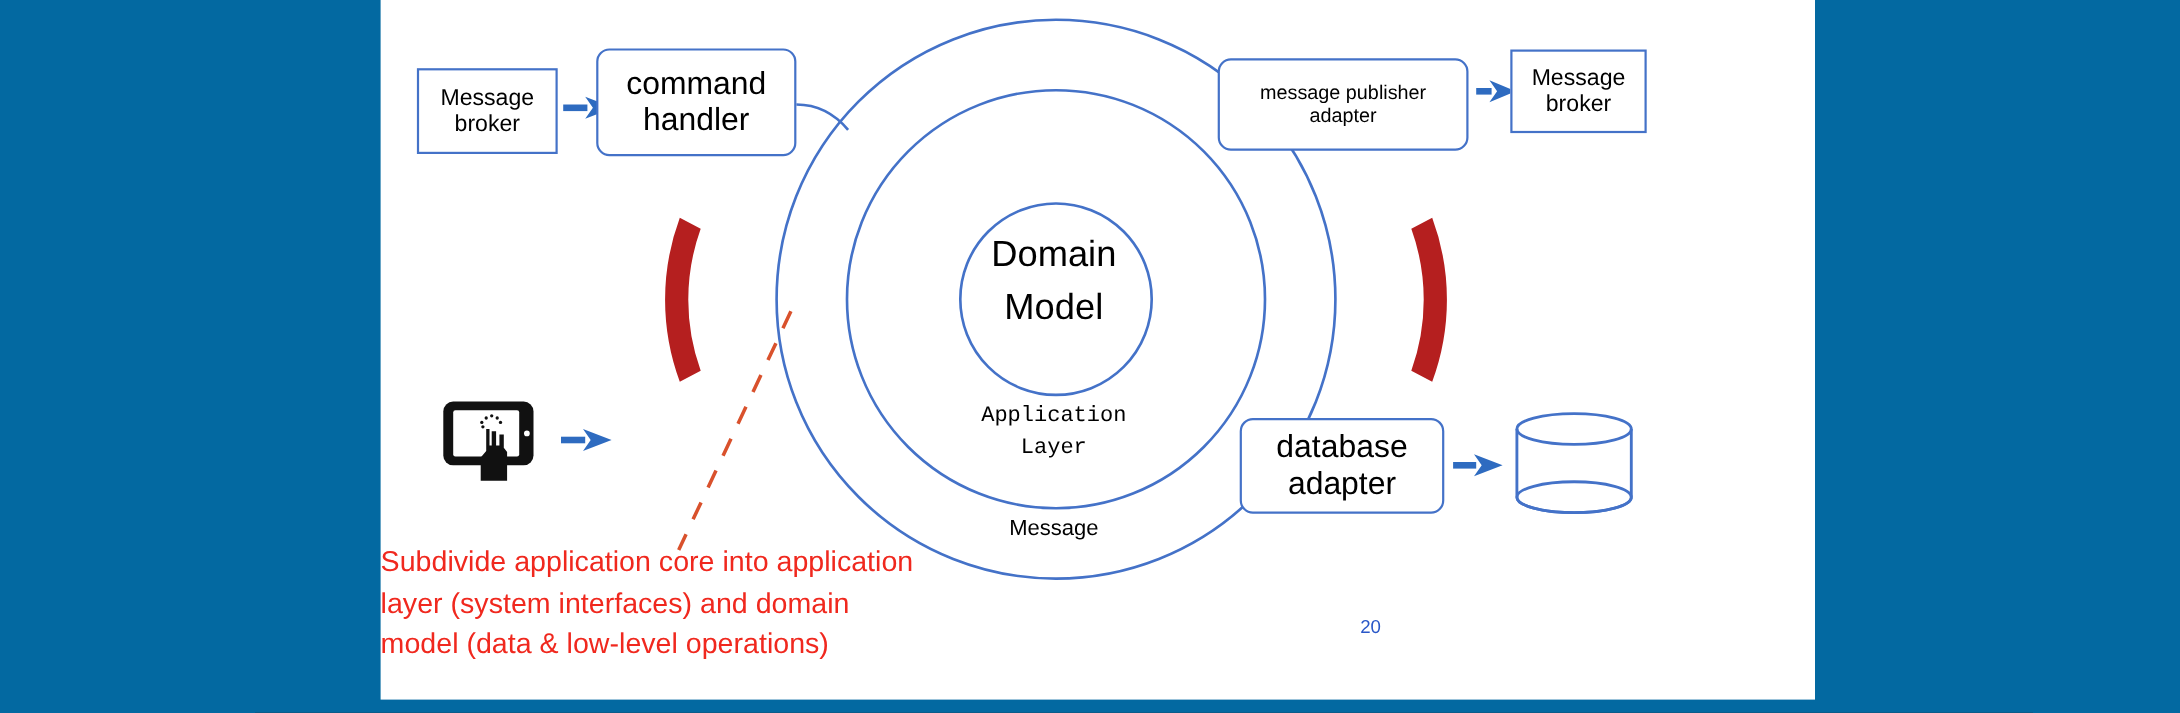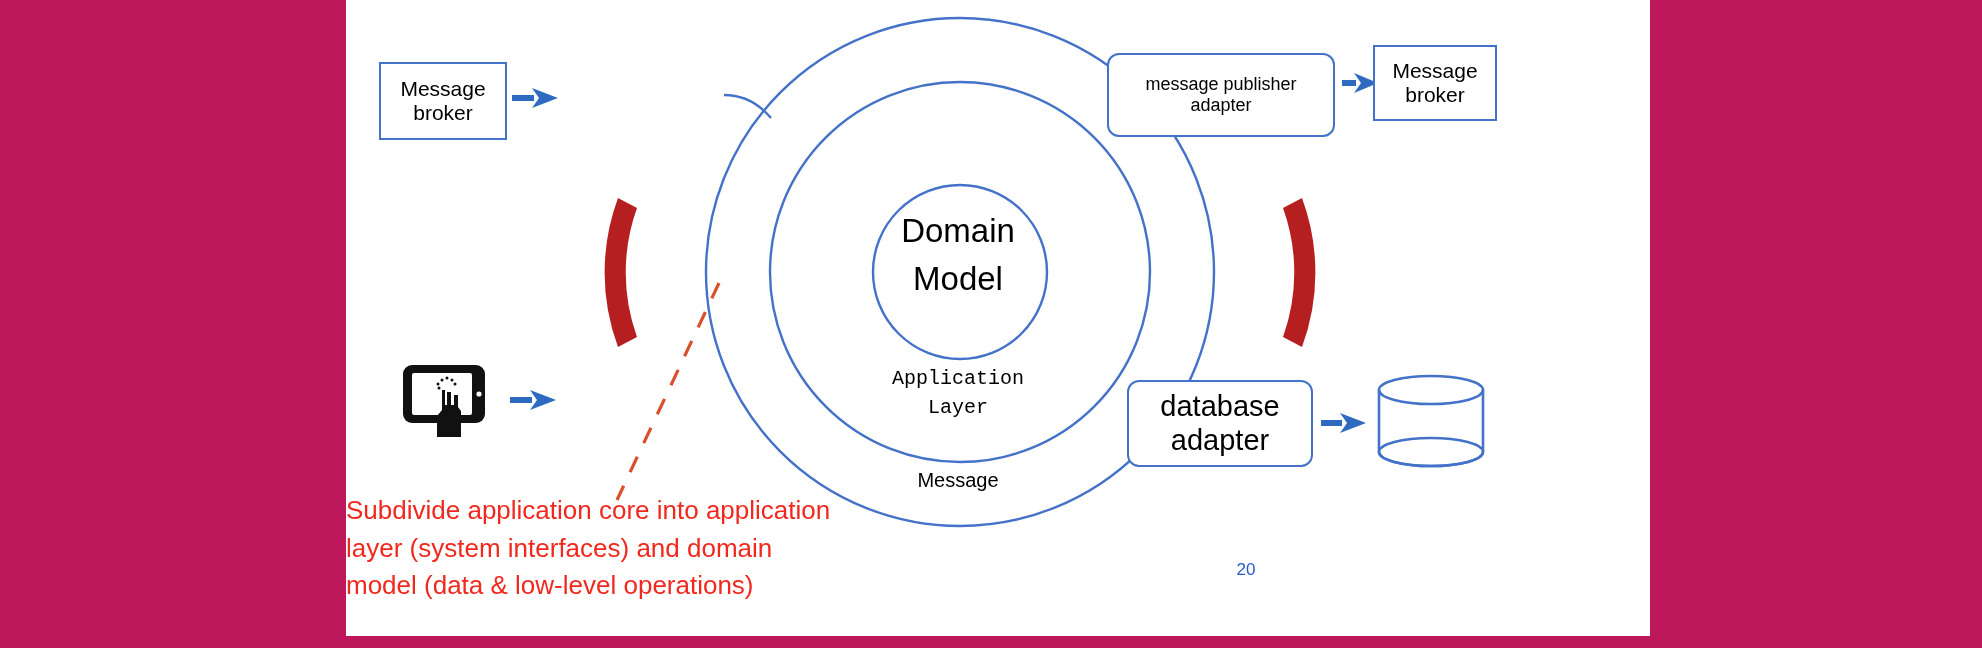--- a/index.html
+++ b/index.html
@@ -10,21 +10,21 @@
   body {
     width: 1982px;
     height: 648px;
     overflow: hidden;
     font-family: "Liberation Sans", sans-serif;
   }
   #screen {
     position: relative;
     width: 1982px;
     height: 648px;
-    background: #be185d;
+    background: #0369a1;
   }
   #slide {
     position: absolute;
     left: 346px;
     top: 0px;
     width: 1304px;
     height: 636px;
     background: #ffffff;
     overflow: hidden;
   }
@@ -222,20 +222,24 @@
         <circle cx="54" cy="21" r="1.5"></circle>
         <circle cx="38" cy="25" r="1.5"></circle>
       </g>
     </svg>
 
     <div class="node-box" id="box-message-broker-left">
       <span style="white-space:pre-line">Message
 broker</span>
     </div>
 
+    <div class="node-box rounded" id="box-command-handler">
+      <span style="white-space:pre-line">command
+handler</span>
+    </div>
 
     <div class="node-box rounded" id="box-message-publisher-adapter">
       <span style="white-space:pre-line">message publisher
 adapter</span>
     </div>
 
     <div class="node-box" id="box-message-broker-right">
       <span style="white-space:pre-line">Message
 broker</span>
     </div>

